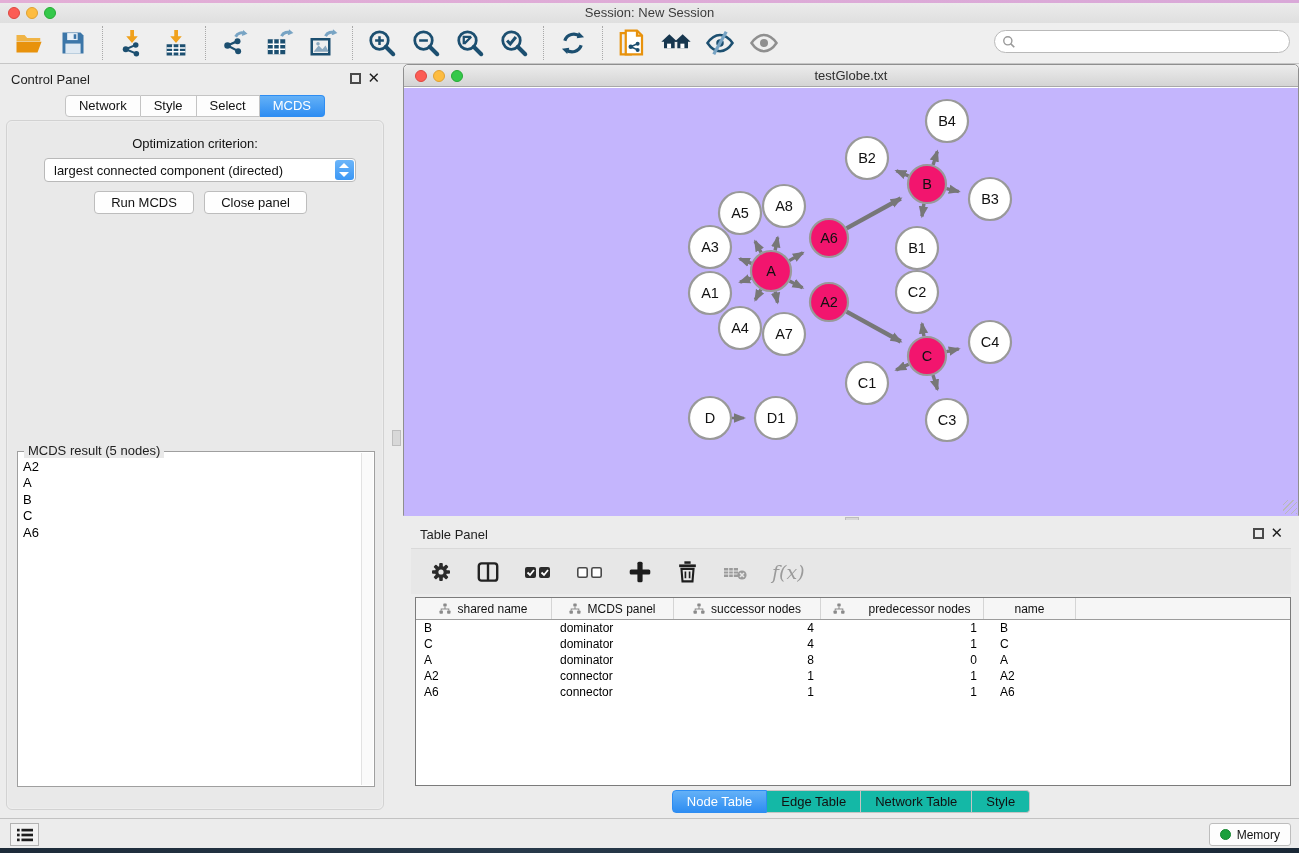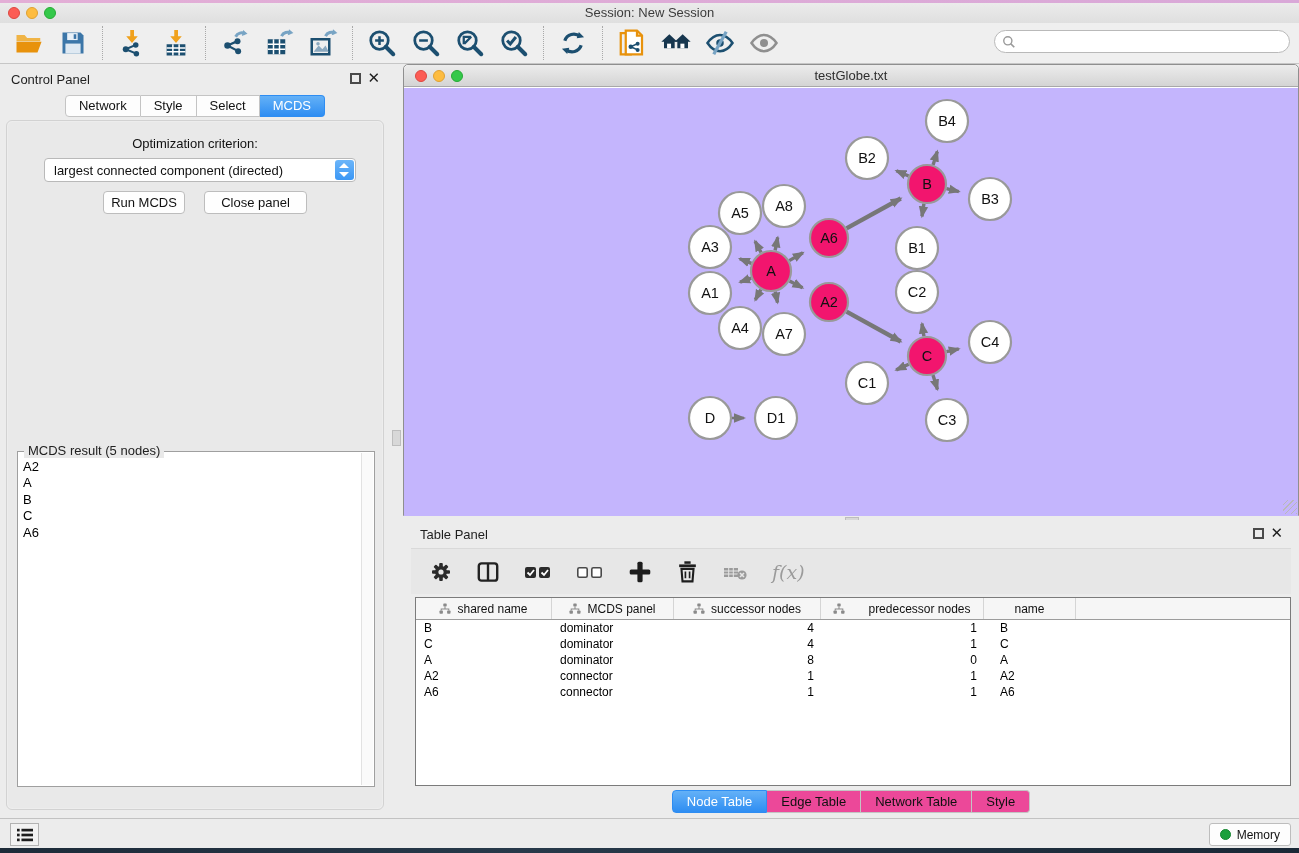--- a/index.html
+++ b/index.html
@@ -44,21 +44,21 @@
   .cp-tab.active { background:linear-gradient(#64b1f7,#2e8df2); border-color:#2e8df2; color:#fff; }
   #cp-body { position:absolute; left:6px; top:56px; width:378px; height:690px; background:#e9e9e9; border:1px solid #d2d2d2; border-radius:6px; box-shadow:0 0 2px rgba(255,255,255,.8) inset; }
   #opt-label { position:absolute; left:0; top:15px; width:100%; text-align:center; color:#111; }
   #criterion-select { position:absolute; left:37px; top:37px; width:312px; height:24px; background:#fff; border:1px solid #b9b9b9; border-radius:4px; }
   #criterion-value { position:absolute; left:9px; top:4px; color:#111; }
   #criterion-stepper { position:absolute; right:1px; top:1px; width:19px; height:20px; background:linear-gradient(#6cb5f9,#3b97f5); border-radius:3px; }
   .step-arrow { position:absolute; left:4px; width:0; height:0; border-left:5px solid transparent; border-right:5px solid transparent; }
   .step-up { top:3px; border-bottom:5px solid #fff; }
   .step-down { bottom:3px; border-top:5px solid #fff; }
   .push-btn { position:absolute; height:23px; background:#fefefe; border:1px solid #bdbdbd; border-radius:4px; text-align:center; line-height:21px; color:#111; }
-  #run-btn { left:96px; top:70px; width:82px; }
+  #run-btn { left:87px; top:70px; width:100px; }
   #closepanel-btn { left:197px; top:70px; width:103px; }
   #result-box { position:absolute; left:10px; top:330px; width:358px; height:336px; border:1px solid #9f9f9f; background:#fff; }
   #result-legend { position:absolute; left:6px; top:-9px; background:#e9e9e9; padding:0 4px; color:#222; }
   #result-list { position:absolute; left:2px; top:7px; width:340px; }
   .result-item { line-height:16.4px; padding-left:3px; color:#000; }
   #result-scroll { position:absolute; right:1px; top:1px; width:12px; height:332px; background:#fafafa; border-left:1px solid #e2e2e2; }
 
   
   #v-divider-grip { left:392px; top:430px; width:9px; height:16px; background:#d8d8d8; border:1px solid #bdbdbd; }
 
@@ -82,21 +82,21 @@
   #tp-toolbar { position:absolute; left:8px; top:28px; width:880px; height:46px; background:#e7e7e7; border-top:1px solid #d9d9d9; display:flex; align-items:center; gap:22px; padding-left:18px; }
   .tpt-btn { display:flex; align-items:center; justify-content:center; }
   #fx-label { font-family:"DejaVu Serif","Liberation Serif",serif; font-style:italic; font-size:19px; color:#9b9b9b;text-align:right; }
   #data-table { position:absolute; left:12px; top:77px; width:876px; height:189px; background:#fff; border:1px solid #7b7b7b; overflow:hidden; }
   #table-header { display:flex; height:22px; background:#f6f6f6; border-bottom:1px solid #9c9c9c; }
   .th { display:flex; align-items:center; justify-content:center; gap:6px; border-right:1px solid #d5d5d5; font-size:12px; color:#111; }
   .th svg { flex:none; }
   .tr { display:flex; height:16px; align-items:center; font-size:12px; color:#000; }
   .td { overflow:hidden; white-space:nowrap; }
   #table-tabs { position:absolute; left:0; top:270px; width:100%; display:flex; justify-content:center; }
-  .tp-tab { height:23px; line-height:21px; padding:0 14px; background:#ec4899; border:1px solid #c4c4c4; border-left:none; color:#111; }
+  .tp-tab { height:23px; line-height:21px; padding:0 14px; background:#14b8a6; border:1px solid #c4c4c4; border-left:none; color:#111; }
   .tp-tab:first-child { border-left:1px solid #c4c4c4; border-radius:4px 0 0 4px; }
   .tp-tab:last-child { border-radius:0 4px 4px 0; }
   .tp-tab.active { background:linear-gradient(#64b1f7,#2e8df2); border-color:#2e8df2; color:#fff; }
 
   
   #statusbar { left:0; top:818px; width:1299px; height:30px; background:#ececec; border-top:1px solid #c2c2c2; }
   #list-btn { position:absolute; left:10px; top:4px; width:29px; height:23px; background:#f2f2f2; border:1px solid #b2b2b2; display:flex; align-items:center; justify-content:center; }
   #memory-btn { position:absolute; right:8px; top:4px; height:23px; background:#fdfdfd; border:1px solid #bdbdbd; border-radius:3px; display:flex; align-items:center; gap:6px; padding:0 10px; }
   #memory-dot { width:11px; height:11px; border-radius:50%; background:#1ca03c; border:1px solid #14862f; }
   #memory-label { font-size:12px; color:#111; }

